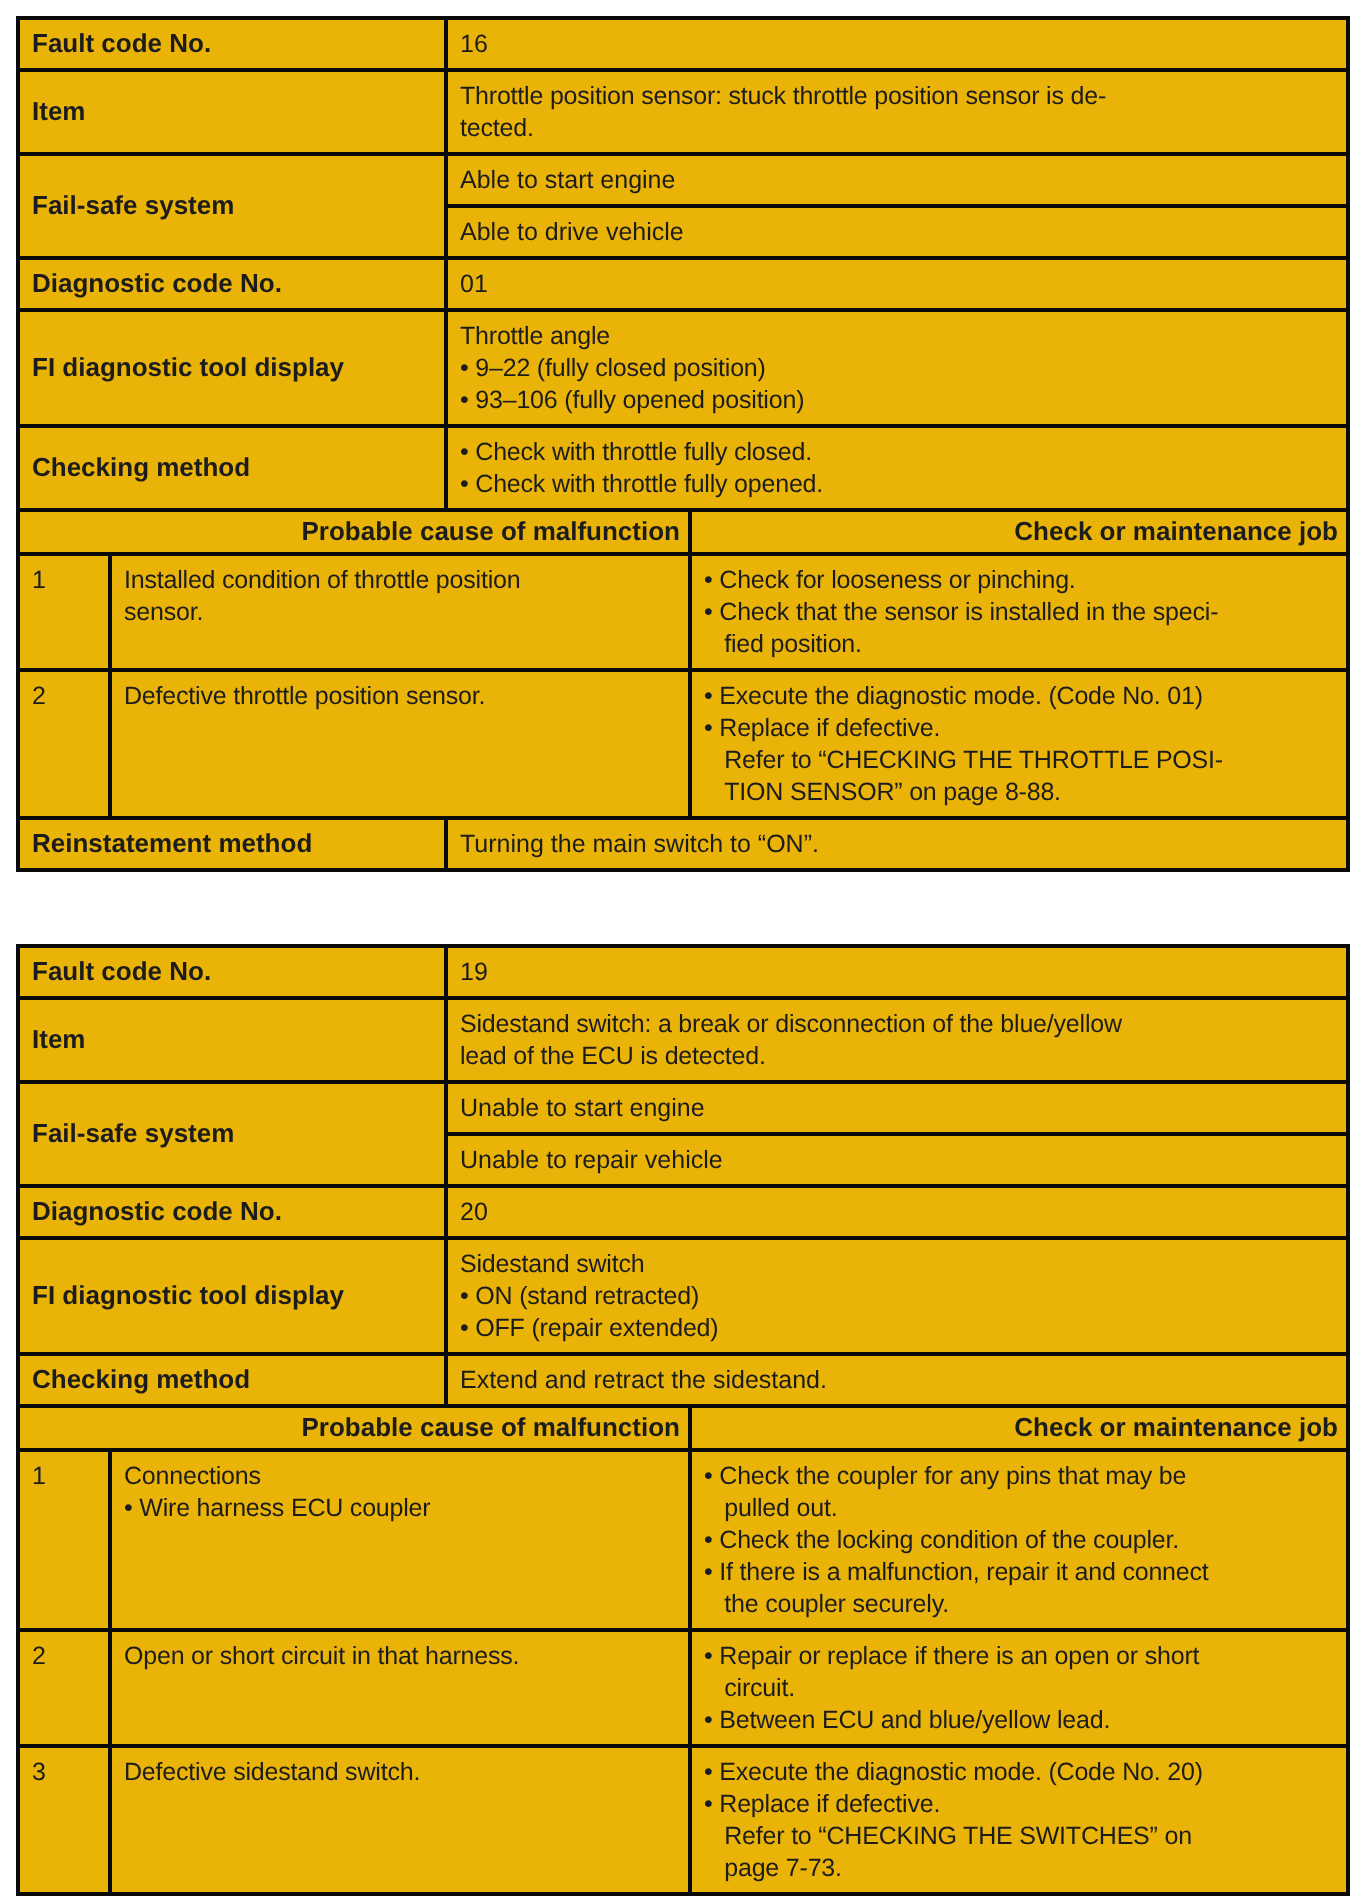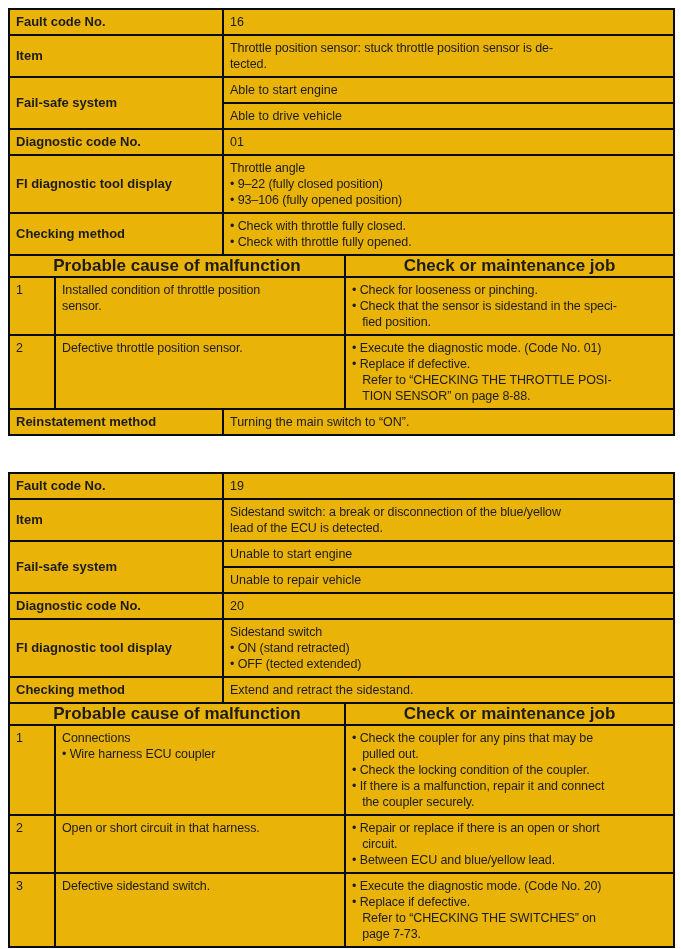--- a/index.html
+++ b/index.html
@@ -40,22 +40,22 @@
     font-size: 13px;
   }
   td.bold { font-weight: normal; }
   td.pre {
     white-space: pre-wrap;
     letter-spacing: -0.1px;
     margin-left: 12px;
   }
   tr.hdr td {
     font-weight: bold;
-    font-size: 17px;
-    text-align: center;
+    font-size: 13px;
+    text-align: right;
     padding: 2px 4px;
   }
   tr.cause td {
     vertical-align: top;
   }
   td.num { padding-left: 6px; }
 </style>
 </head>
 <body>
 
@@ -102,21 +102,21 @@
       </tr>
       <tr class="hdr">
         <td colspan="3">Probable cause of malfunction</td>
         <td>Check or maintenance job</td>
       </tr>
       <tr class="cause">
         <td class="num">1</td>
         <td colspan="2" class="pre">Installed condition of throttle position
 sensor.</td>
         <td class="pre">• Check for looseness or pinching.
-• Check that the sensor is sidestand in the speci-
+• Check that the sensor is installed in the speci-
    fied position.</td>
       </tr>
       <tr class="cause">
         <td class="num">2</td>
         <td colspan="2" class="pre">Defective throttle position sensor.</td>
         <td class="pre">• Execute the diagnostic mode. (Code No. 01)
 • Replace if defective.
    Refer to “CHECKING THE THROTTLE POSI-
    TION SENSOR” on page 8-88.</td>
       </tr>
@@ -154,21 +154,21 @@
         <td colspan="2">Unable to repair vehicle</td>
       </tr>
       <tr>
         <td colspan="2" class="lbl">Diagnostic code No.</td>
         <td colspan="2">20</td>
       </tr>
       <tr>
         <td colspan="2" class="lbl">FI diagnostic tool display</td>
         <td colspan="2" class="pre">Sidestand switch
 • ON (stand retracted)
-• OFF (tected extended)</td>
+• OFF (repair extended)</td>
       </tr>
       <tr>
         <td colspan="2" class="lbl">Checking method</td>
         <td colspan="2">Extend and retract the sidestand.</td>
       </tr>
       <tr class="hdr">
         <td colspan="3">Probable cause of malfunction</td>
         <td>Check or maintenance job</td>
       </tr>
       <tr class="cause">

